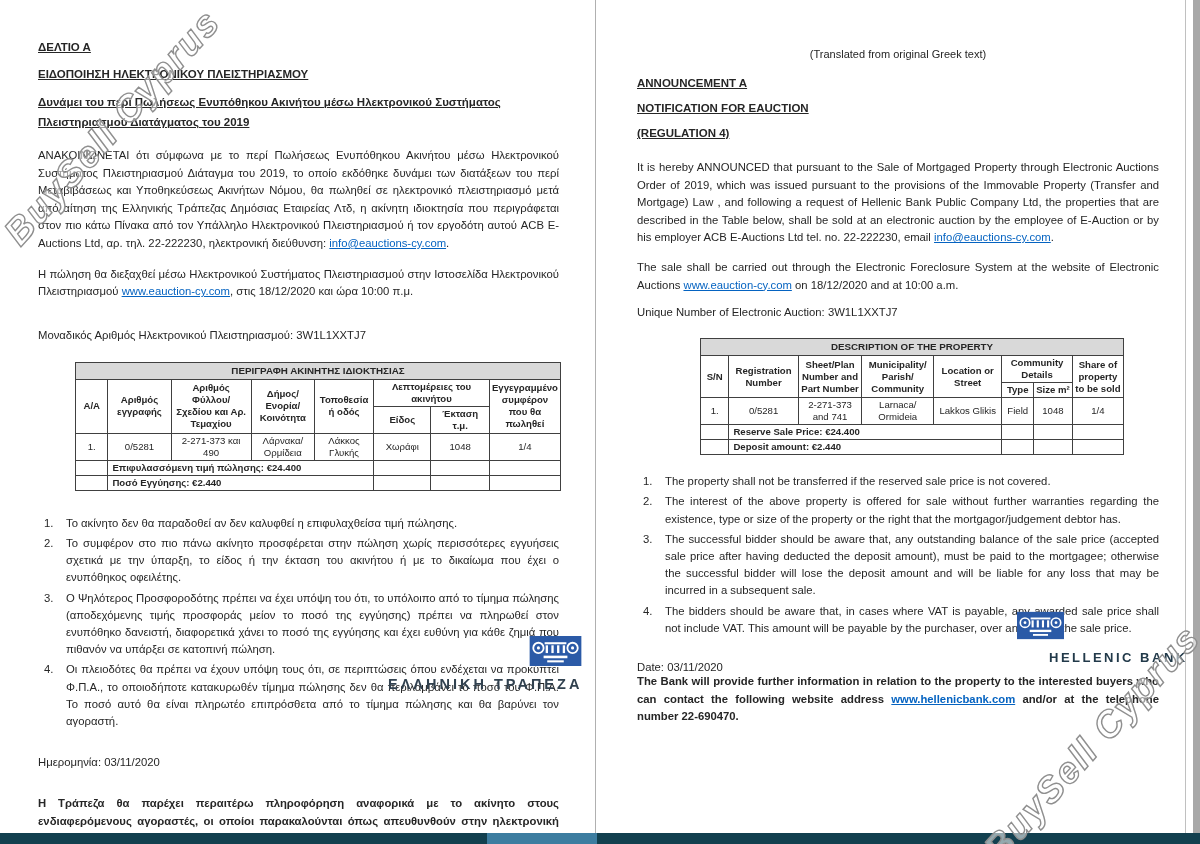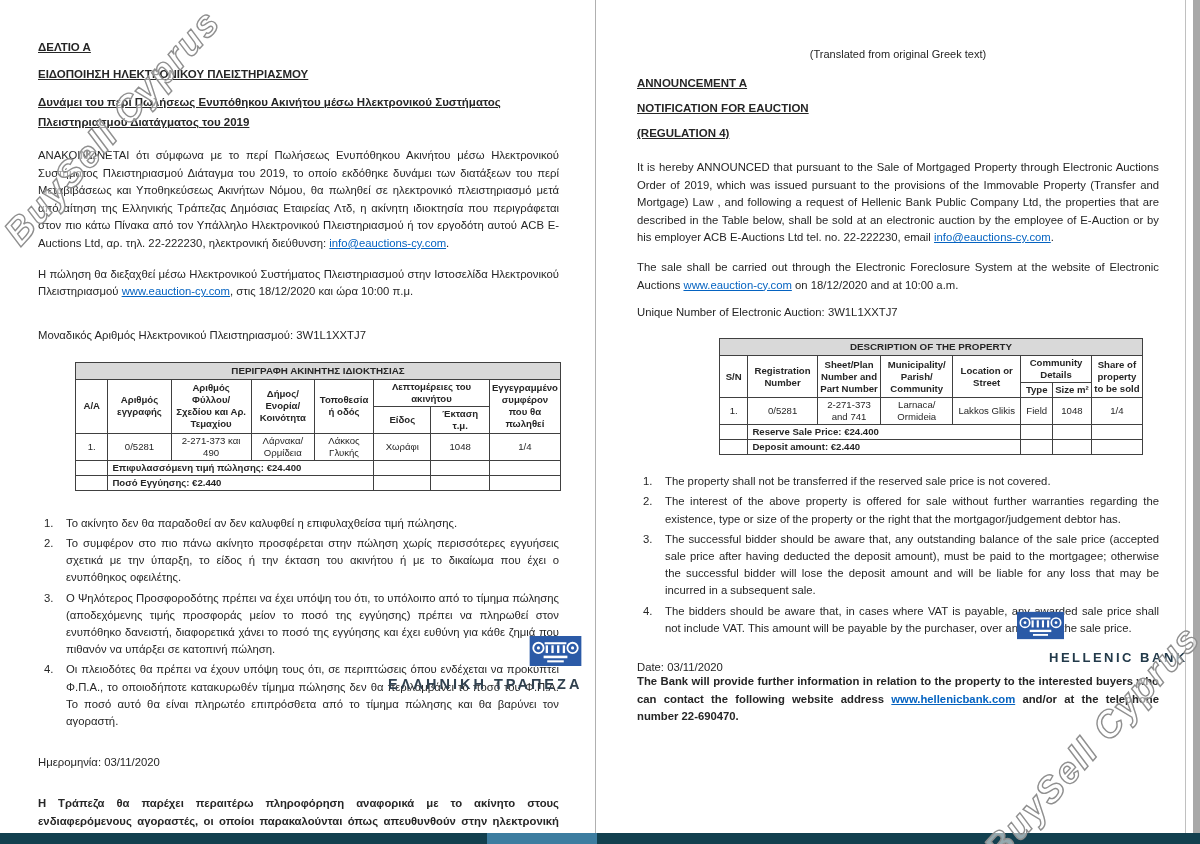--- a/index.html
+++ b/index.html
@@ -160,21 +160,21 @@
       <div class="h-line" style="margin-top:12px;">ANNOUNCEMENT A</div>
       <div class="h-line" style="margin-top:6px;">NOTIFICATION FOR EAUCTION</div>
       <div class="h-line" style="margin-top:6px;">(REGULATION 4)</div>
 
       <p class="para" style="margin-top:16px;"><span>It is hereby ANNOUNCED that pursuant to the Sale of Mortgaged Property through Electronic Auctions Order of 2019, which was issued pursuant to the provisions of the Immovable Property (Transfer and Mortgage) Law , and following a request of Hellenic Bank Public Company Ltd, the properties that are described in the Table below, shall be sold at an electronic auction by the employee of E-Auction or by his employer ACB E-Auctions Ltd tel. no. 22-222230, email </span><a class="doclink">info@eauctions-cy.com</a><span>.</span></p>
 
       <p class="para" style="margin-top:12px;"><span>The sale shall be carried out through the Electronic Foreclosure System at the website of Electronic Auctions </span><a class="doclink">www.eauction-cy.com</a><span> on 18/12/2020 and at 10:00 a.m.</span></p>
 
       <div class="plain" style="margin-top:12px;">Unique Number of Electronic Auction: 3W1L1XXTJ7</div>
 
-      <table class="prop" style="margin-top:20px; margin-left:82px; width:424px;">
+      <table class="prop" style="margin-top:20px; margin-left:63px; width:424px;">
         <colgroup>
           <col style="width:25px">
             <col style="width:52px">
             <col style="width:56px">
             <col style="width:58px">
           <col style="width:60px">
             <col style="width:28px">
             <col style="width:34px">
             <col style="width:45px">
         </colgroup>

